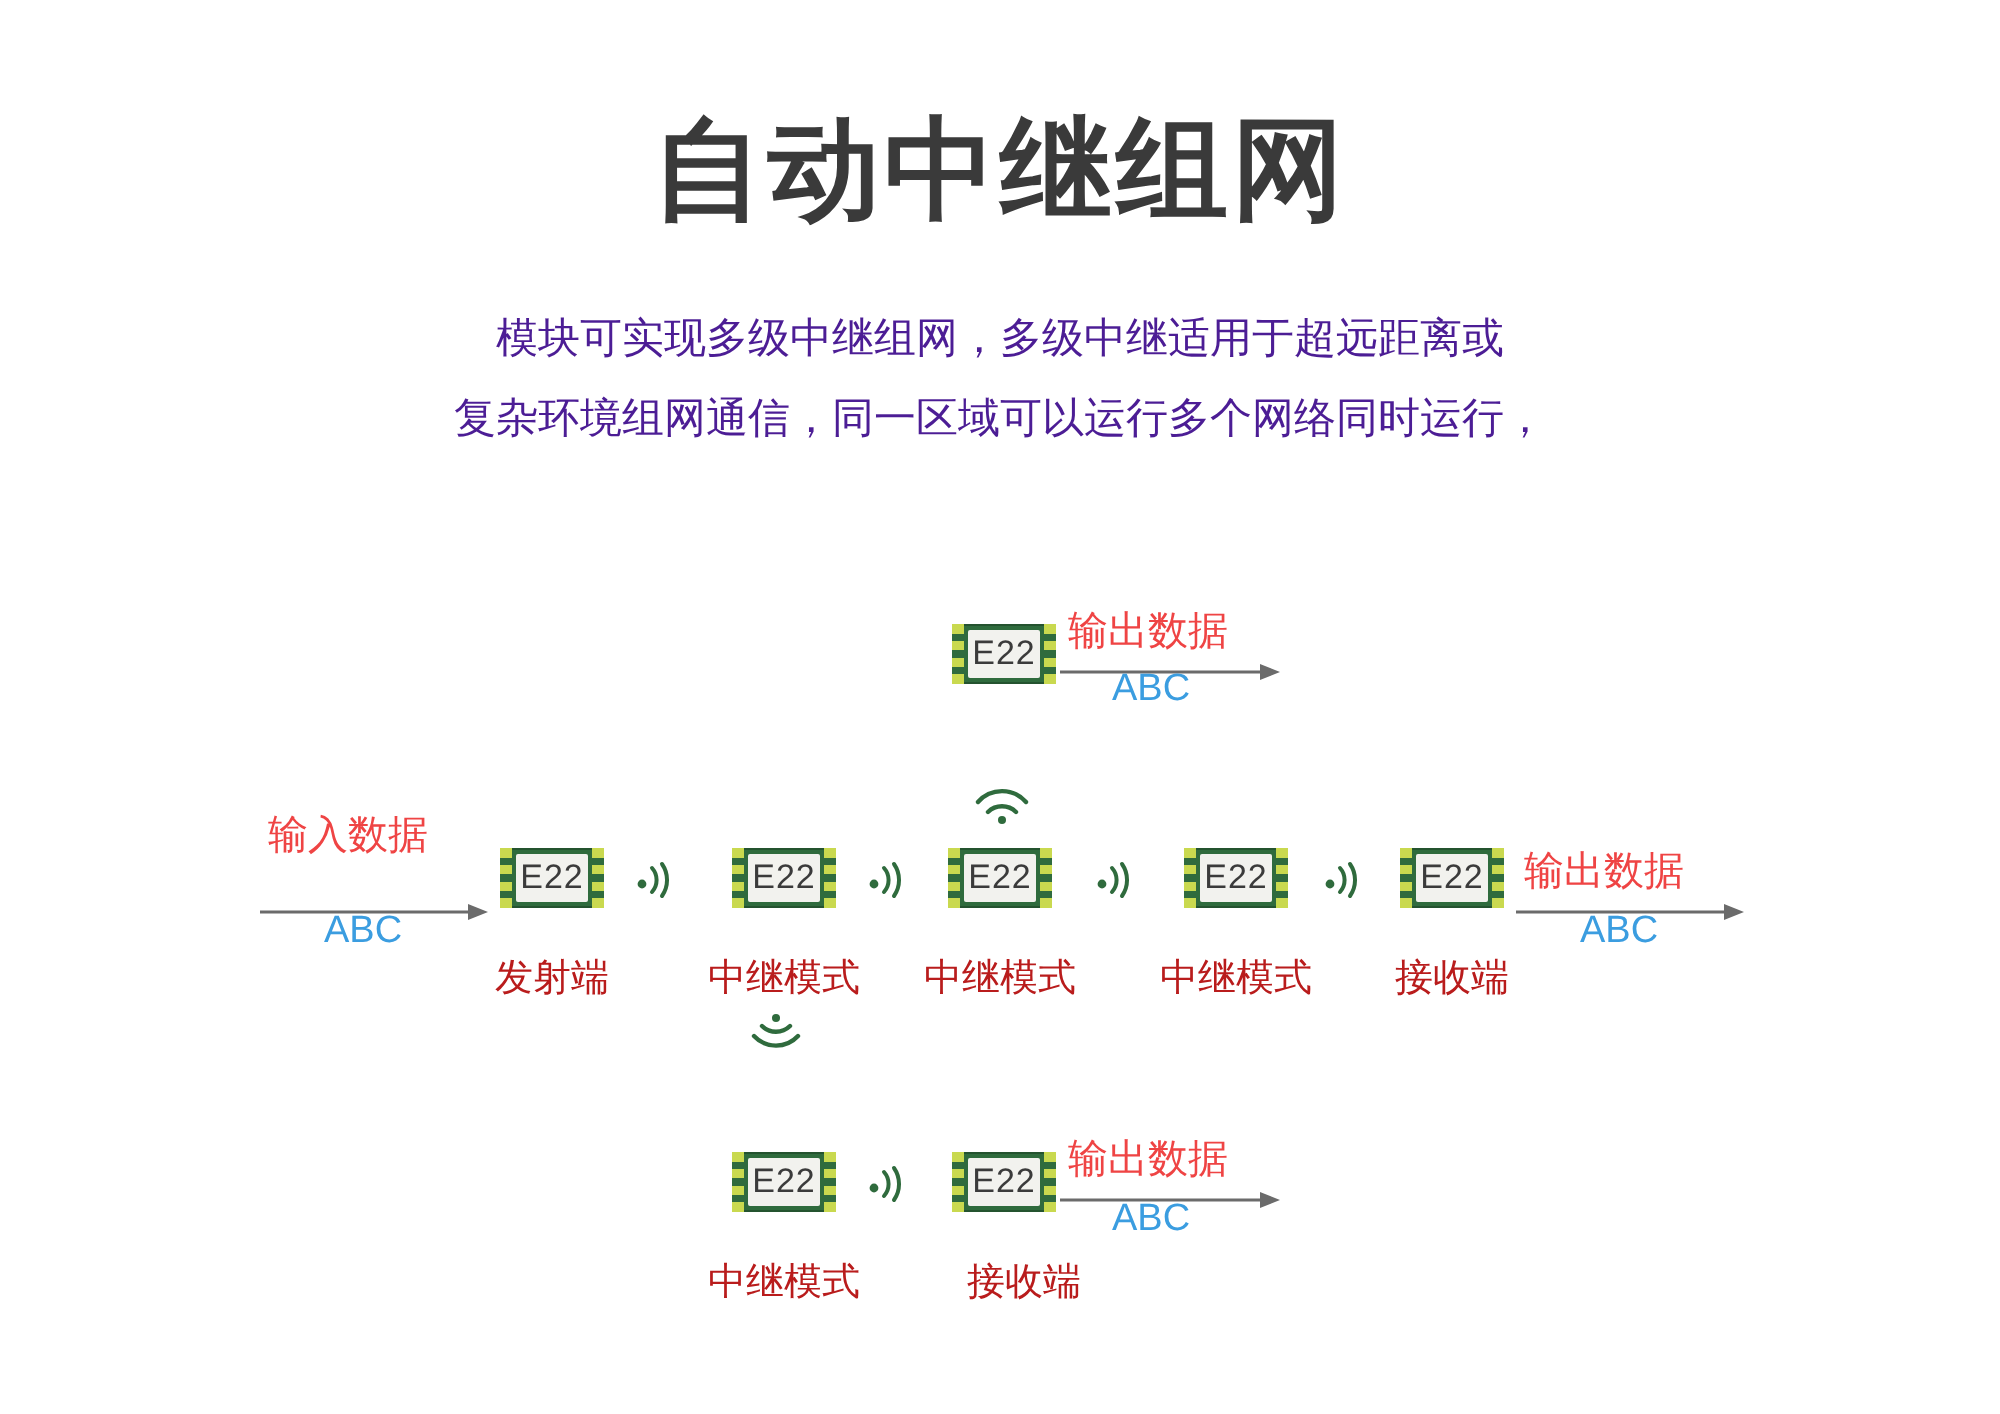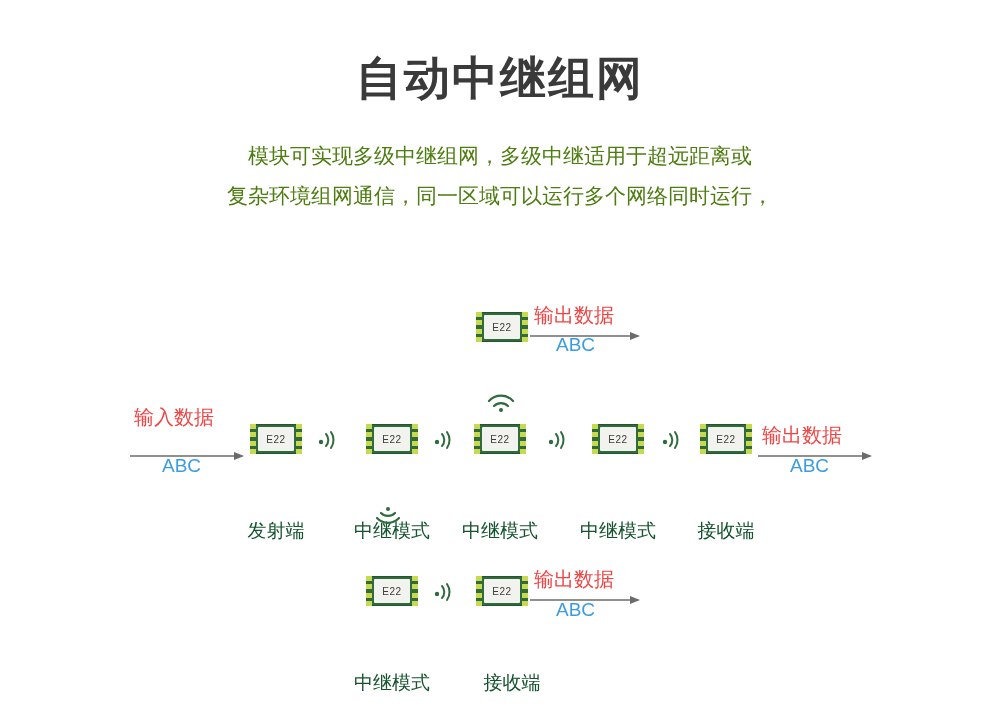--- a/index.html
+++ b/index.html
@@ -18,32 +18,32 @@
 
   
   #header {
     position: absolute;
     top: 0; left: 0; right: 0;
     text-align: center;
   }
   #page-title {
     margin: 0;
     padding-top: 48px;
-    font-size: 46px;
+    font-size: 56px;
     font-weight: bold;
     letter-spacing: 2px;
     color: #3a3a3a;
   }
   #subtitle {
     margin: 0 auto;
     padding-top: 26px;
     width: 640px;
     font-size: 21px;
     line-height: 40px;
-    color: #4d7c0f;
+    color: #4c1d95;
     text-align: center;
   }
   #subtitle .line { display: block; white-space: nowrap; }
 
   
   #diagram {
     position: absolute;
     top: 280px;
     left: 0;
     width: 1000px;
@@ -78,32 +78,31 @@
   .module .pcb-left { left: 0; }
   .module .pcb-right { right: 0; }
   .module .chip {
     position: absolute;
     left: 8px; right: 8px; top: 3px; bottom: 3px;
     background: #f2f2ee;
     border-radius: 1px;
     display: flex;
     align-items: center;
     justify-content: center;
-    font-size: 10px;
+    font-size: 17px;
     color: #3b3b3b;
     letter-spacing: 0.5px;
   }
 
   
   .node-label {
     font-size: 19px;
-    color: #14532d;
+    color: #b91c1c;
     white-space: nowrap;
     text-align: center;
-    margin-top: 42px;
   }
 
   
   .wave { color: #2f6b3d; }
 
   
   .data-label {
     font-size: 20px;
     color: #ef4444;
     white-space: nowrap;

